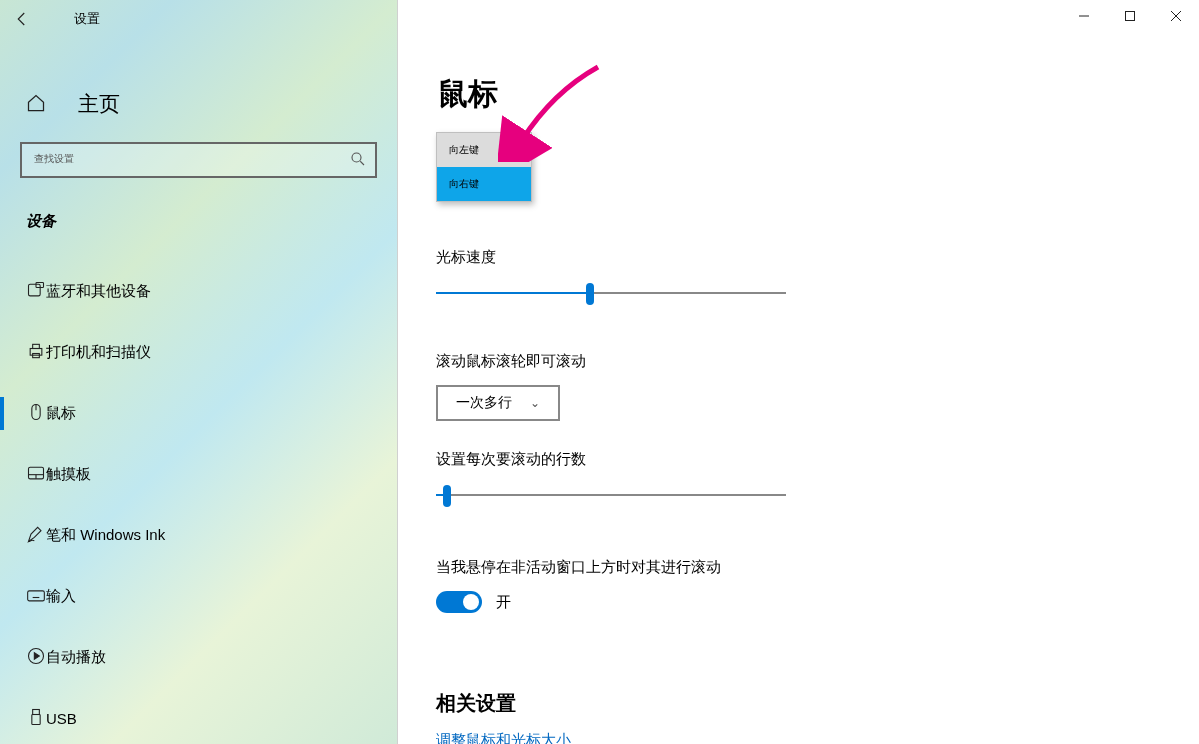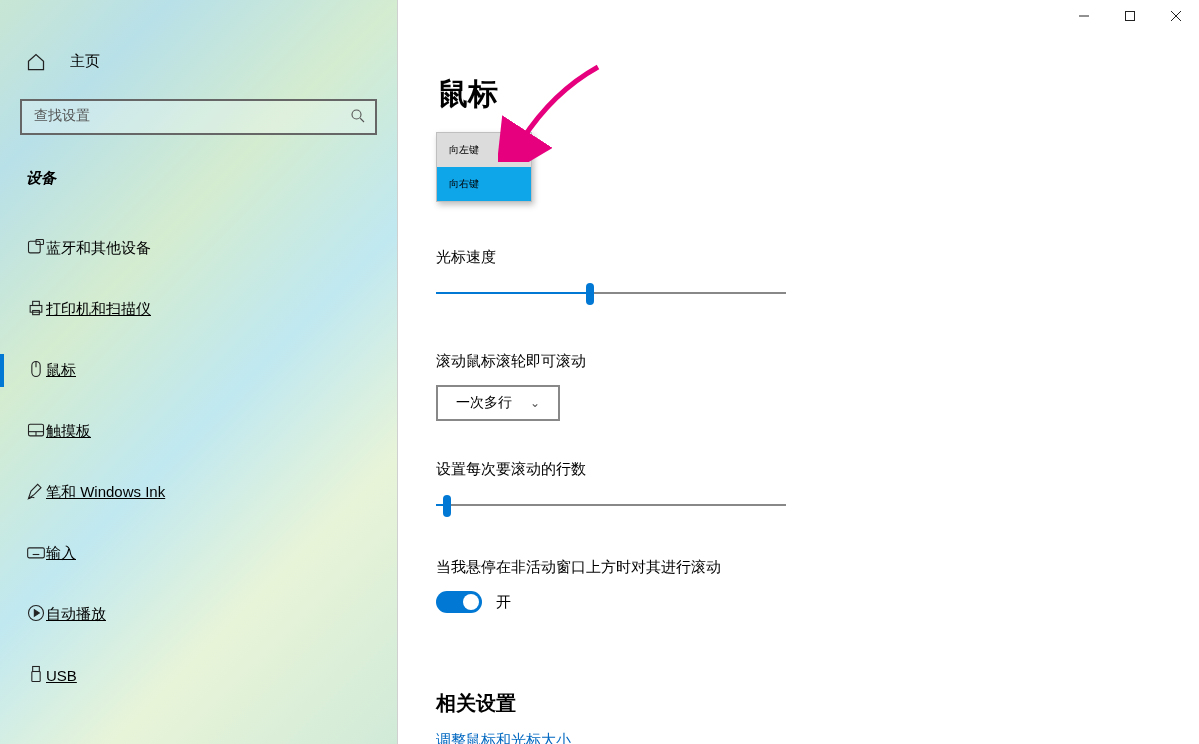--- a/index.html
+++ b/index.html
@@ -7,34 +7,34 @@
   
   .sidebar { 
     width: 398px; height: 100%; position: relative;
     background: linear-gradient(135deg, #c8e6d4 0%, #b8e0e8 15%, #d4ecd0 35%, #c0e8f0 55%, #e8f4d8 75%, #d0ead8 100%);
     border-right: 1px solid #d0d0d0;
   }
   .titlebar { height: 38px; display: flex; align-items: center; }
   .back-btn { width: 44px; height: 38px; display:flex; align-items:center; justify-content:center; cursor:pointer; font-size: 18px; }
   .title-text { font-size: 13px; margin-left: 30px; }
   
-  .home-row { display:flex; align-items:flex-start; gap: 24px; padding: 10px 0 10px 26px; margin-top: 42px; cursor:pointer; font-size: 15px; }
+  .home-row { display:flex; align-items:flex-end; gap: 32px; padding: 10px 0 10px 26px; margin-top: 42px; cursor:pointer; font-size: 21px; }
   .home-row svg, .nav-item svg { flex: 0 0 22px; }
   
   .search-wrap { margin: 14px 20px 0 20px; position:relative; }
-  .search-input { width:100%; height:36px; border:2px solid #666; background: rgba(255,255,255,0.25); padding: 0 40px 4px 12px; font-size:14px; outline:none; }
+  .search-input { width:100%; height:36px; border:2px solid #666; background: rgba(255,255,255,0.25); padding: 0 40px 4px 12px; font-size:10px; outline:none; }
   .search-input::placeholder { color:#555; }
   .search-icon { position:absolute; right:10px; top:8px; color:#555; }
   
   .section-label { font-size:15px; font-weight:600; margin: 34px 0 0 26px; font-style: italic; }
   
   .nav-list { margin-top: 36px; }
   .nav-item { display:flex; align-items:center; padding: 13px 0 13px 26px; cursor:pointer; font-size:15px; position:relative; }
   .nav-item.active::before { content:""; position:absolute; left:0; top:8px; bottom:8px; width:4px; background:#0078d4; }
-  .nav-item + .nav-item { margin-top: 12px; text-decoration: underline; }
+  .nav-item + .nav-item { margin-top: 12px; }
   
   
   .main { flex:1; height:100%; position:relative; padding: 0 40px; }
   .window-controls { position:absolute; top:0; right:0; display:flex; }
   .wc { width:46px; height:32px; display:flex; align-items:center; justify-content:center; cursor:pointer; }
   .wc svg { stroke:#222; }
   
   .page-title { font-size: 30px; font-weight:600; margin-top: 74px; }
   
   .dropdown-popup { 
@@ -56,30 +56,38 @@
   .select-box { display:inline-flex; align-items:center; gap:18px; border:2px solid #888; padding:7px 18px; font-size:14px; cursor:pointer; }
   .select-box .chev { font-size:12px; color:#555; }
   
   .toggle-row { display:flex; align-items:center; gap:14px; margin-top:12px; }
   .toggle { width:46px; height:22px; border-radius:11px; background:#0078d4; position:relative; cursor:pointer; }
   .toggle .knob { position:absolute; right:3px; top:3px; width:16px; height:16px; background:#fff; border-radius:50%; }
   .toggle-label { font-size:15px; }
   
   .block-cursor-speed { position:absolute; left:436px; top:248px; }
   .block-scroll-mode { position:absolute; left:436px; top:352px; }
-  .block-lines { position:absolute; left:436px; top:460px; }
+  .block-lines { position:absolute; left:436px; top:450px; }
   .block-hover-scroll { position:absolute; left:436px; top:558px; }
   .block-related { position:absolute; left:436px; top:690px; }
   .related-title { font-size:20px; font-weight:600; }
   .related-link { color:#0067c0; font-size:15px; margin-top:14px; cursor:pointer; }
 </style>
 </head>
 <body>
 
 <div class="sidebar">
+  <div class="titlebar">
+    <div class="back-btn">
+      <svg width="18" height="18" viewBox="0 0 24 24" fill="none" stroke="#222" stroke-width="1.5">
+          <path d="M15 4 L7 12 L15 20"></path>
+        </svg>
+    </div>
+    <div class="title-text">设置</div>
+  </div>
 
   <div class="home-row">
     <span>
       <svg width="20" height="20" viewBox="0 0 24 24" fill="none" stroke="#222" stroke-width="1.5">
           <path d="M3 11 L12 3 L21 11 V21 H3 Z"></path>
         </svg>
     </span>
     <span>主页</span>
   </div>
 

